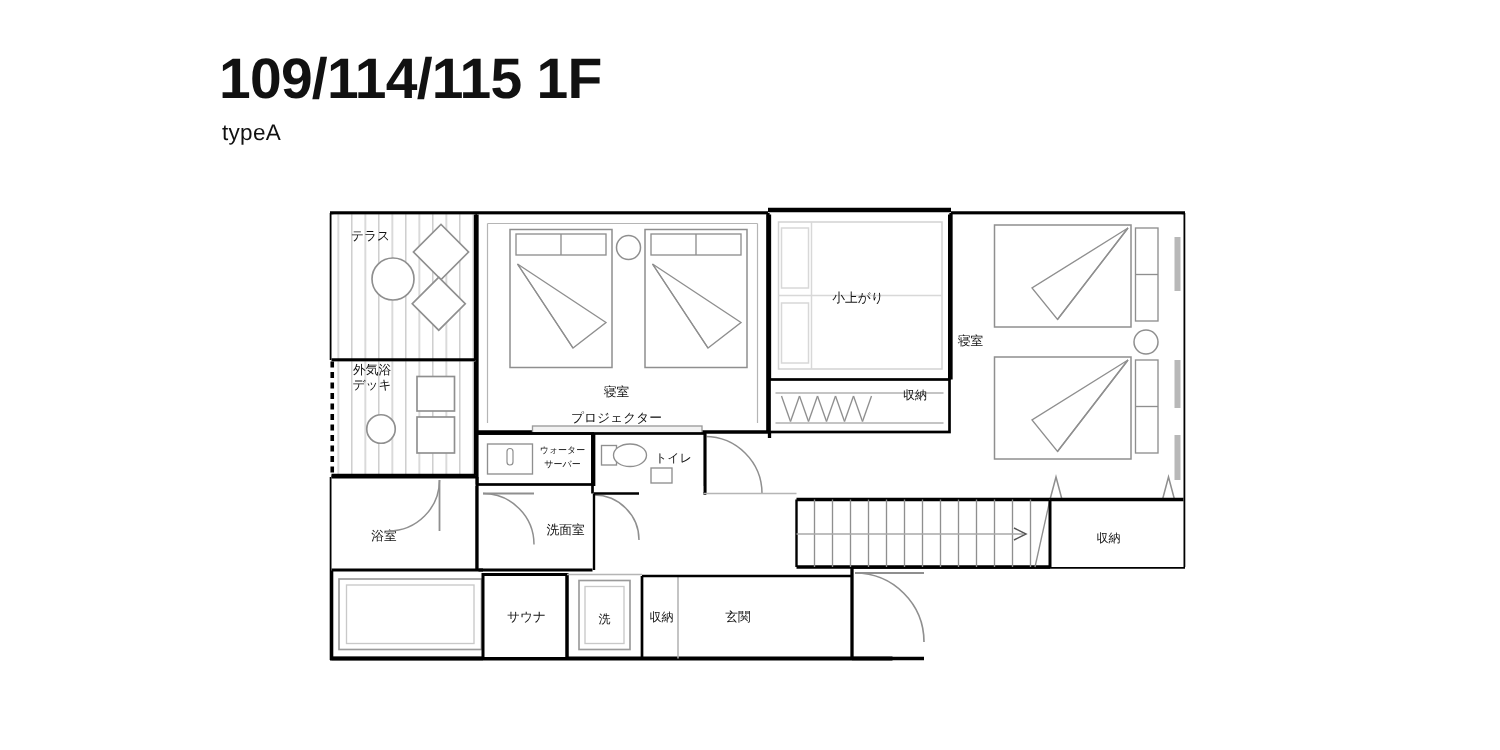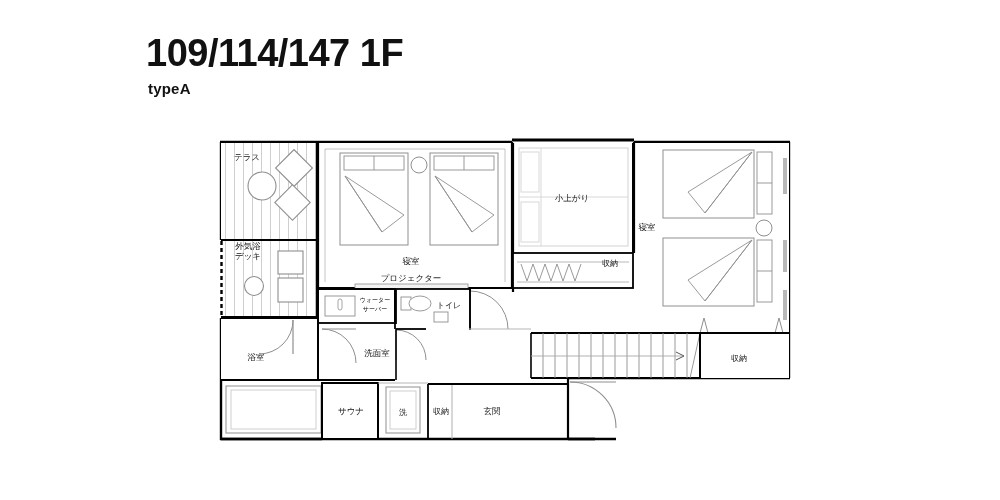--- a/index.html
+++ b/index.html
@@ -29,41 +29,41 @@
     font-size: 38px;
     font-weight: 800;
     letter-spacing: -0.5px;
     color: #111111;
     line-height: 1.05;
     margin: 0;
     white-space: nowrap;
   }
   .plan-subtitle {
     font-size: 15px;
-    font-weight: 700;
+    font-weight: 400;
     color: #111111;
     margin: 6px 0 0 2px;
     letter-spacing: 0.2px;
   }
   #floorplan {
     position: absolute;
     left: 0;
     top: 0;
   }
   .jp {
     font-family: "DejaVu Sans", "Liberation Sans", sans-serif;
   }
 </style>
 </head>
 <body>
 
 <div id="page">
 
   <div class="title-block">
-    <div class="plan-title">109/114/147 1F</div>
+    <div class="plan-title">109/114/115 1F</div>
     <div class="plan-subtitle">typeA</div>
   </div>
 
   <svg id="floorplan" width="1000" height="500" viewBox="0 0 1000 500">
 
     <defs>
       <pattern id="deckHatch" width="9" height="10" patternUnits="userSpaceOnUse">
         <rect width="9" height="10" fill="#ffffff"></rect>
         <line x1="0.5" y1="0" x2="0.5" y2="10" stroke="#cfcfcf" stroke-width="1"></line>
       </pattern>

